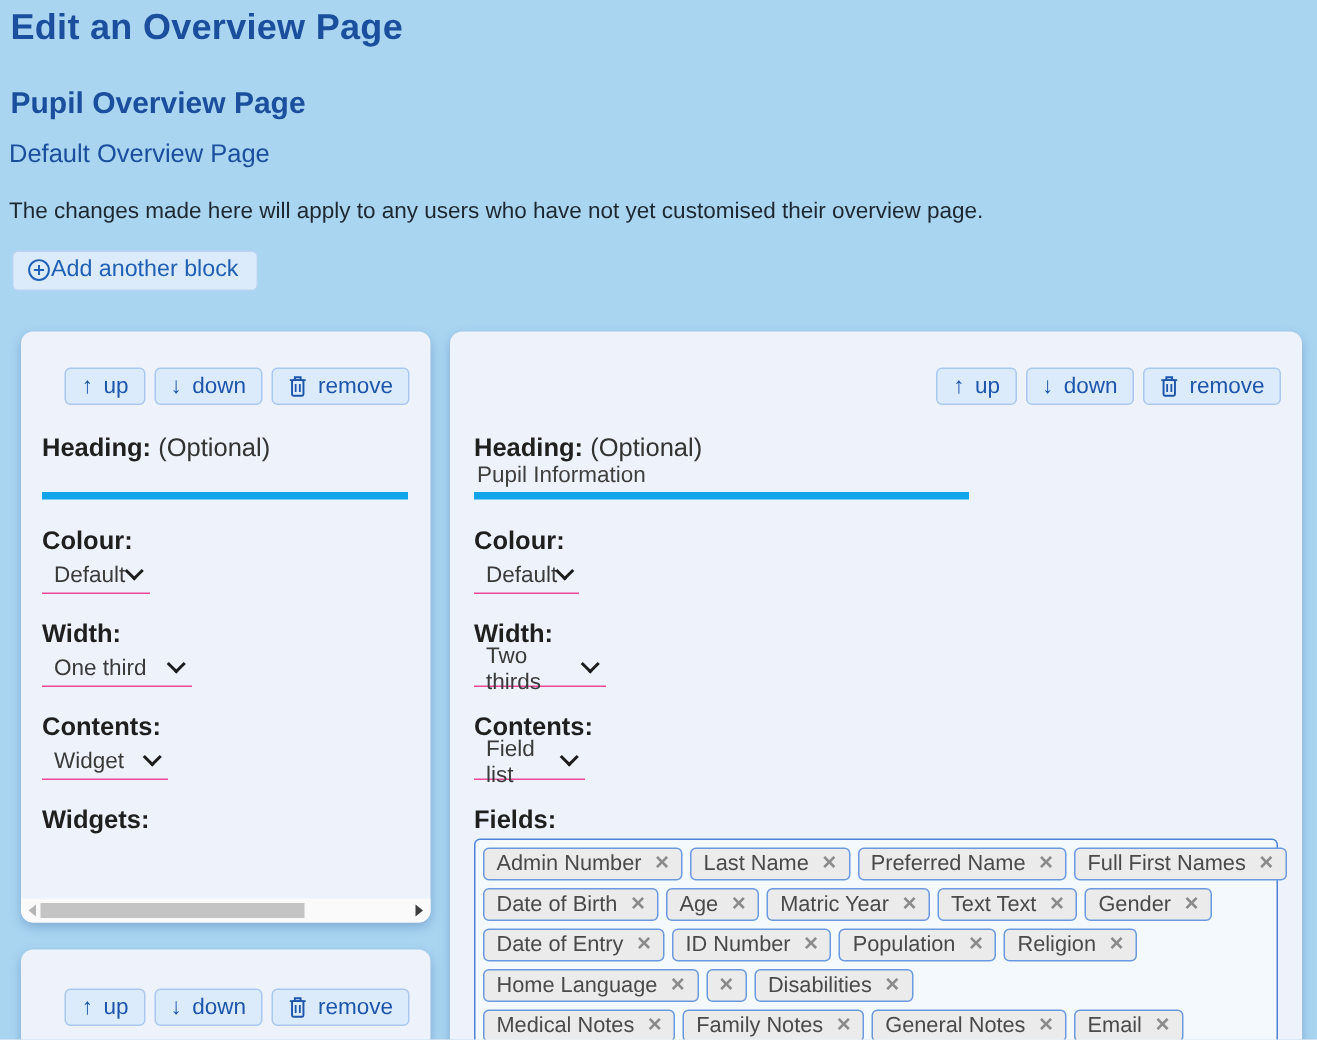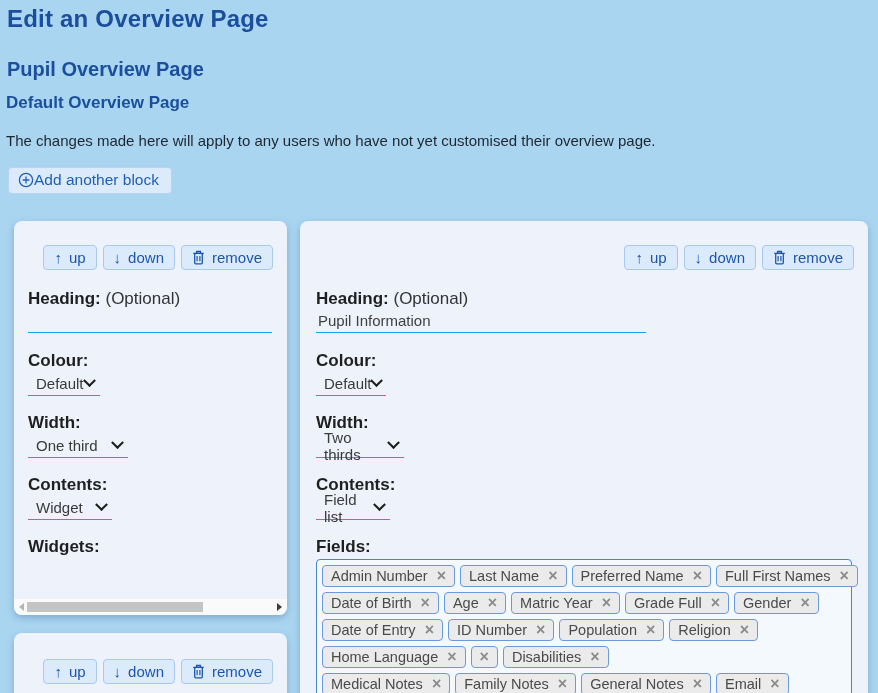--- a/index.html
+++ b/index.html
@@ -4,21 +4,21 @@
 <style>
   html,body{margin:0;padding:0;}
   body{
     width:878px;height:693px;overflow:hidden;position:relative;
     background:#a9d5f1;
     font-family:"Liberation Sans","DejaVu Sans",sans-serif;
     -webkit-font-smoothing:antialiased;
   }
   .hdr1{position:absolute;left:7px;top:5px;font-size:24px;font-weight:700;color:#1b4e9c;letter-spacing:.2px;}
   .hdr2{position:absolute;left:7px;top:58px;font-size:20px;font-weight:700;color:#1b4e9c;}
-  .hdr3{position:absolute;left:6px;top:93px;font-size:17px;font-weight:700;color:#1b4e9c;}
+  .hdr3{position:absolute;left:6px;top:93px;font-size:17px;font-weight:400;color:#1b4e9c;}
   .desc{position:absolute;left:6px;top:132px;font-size:15px;color:#1d2730;}
   .add-btn{
     position:absolute;left:8px;top:167px;display:inline-flex;align-items:center;gap:0;
     padding:3px 12px 4px 9px;font-size:15.5px;color:#2060b4;background:#dcebfc;
     border:1px solid #b9d3f2;border-radius:4px;cursor:pointer;
   }
   .panel{
     position:absolute;background:#edf2fb;border-radius:8px;
     box-shadow:0 3px 7px rgba(63,104,165,.38);
   }
@@ -33,21 +33,21 @@
     display:inline-flex;align-items:center;gap:7px;height:25px;padding:0 10px;
     font-size:15px;color:#1d55ab;background:#dcebfc;border:1px solid #a9c8ef;
     border-radius:4px;cursor:pointer;box-sizing:border-box;
   }
   .arrow-glyph{font-size:15px;line-height:1;color:#1d55ab;}
   .fld-label{margin-top:19px;font-size:17px;font-weight:700;color:#1f1f1f;}
   .fld-label .optional{font-weight:400;color:#333;}
   .lbl-colour{margin-top:18px;}
   .lbl-width,.lbl-contents,.lbl-widgets,.lbl-fields{margin-top:17px;}
   .heading-input{
-    margin-top:2px;height:22px;border-bottom:1px solid #0ea5e9;
+    margin-top:2px;height:22px;border-bottom:5px solid #0ea5e9;
     font-size:15px;color:#3f3f3f;padding-left:2px;display:flex;align-items:flex-end;padding-bottom:3px;
     box-sizing:border-box;
   }
   .heading-input.empty-1{width:244px;}
   .heading-input.w-330{width:330px;}
   .select{
     margin-top:3px;height:22px;border-bottom:1px solid #ec4899;display:flex;align-items:center;
     font-size:15px;color:#3a3a3a;padding:0 6px 2px 8px;box-sizing:border-box;cursor:pointer;
   }
   .select .chev{
@@ -228,21 +228,21 @@
           </span>
           <span class="chip">
             <span>Age</span>
             <span class="x">×</span>
           </span>
           <span class="chip">
             <span>Matric Year</span>
             <span class="x">×</span>
           </span>
           <span class="chip">
-            <span>Grade Full</span>
+            <span>Text Text</span>
             <span class="x">×</span>
           </span>
           <span class="chip">
             <span>Gender</span>
             <span class="x">×</span>
           </span>
         </div>
         <div class="chip-row">
           <span class="chip">
             <span>Date of Entry</span>

